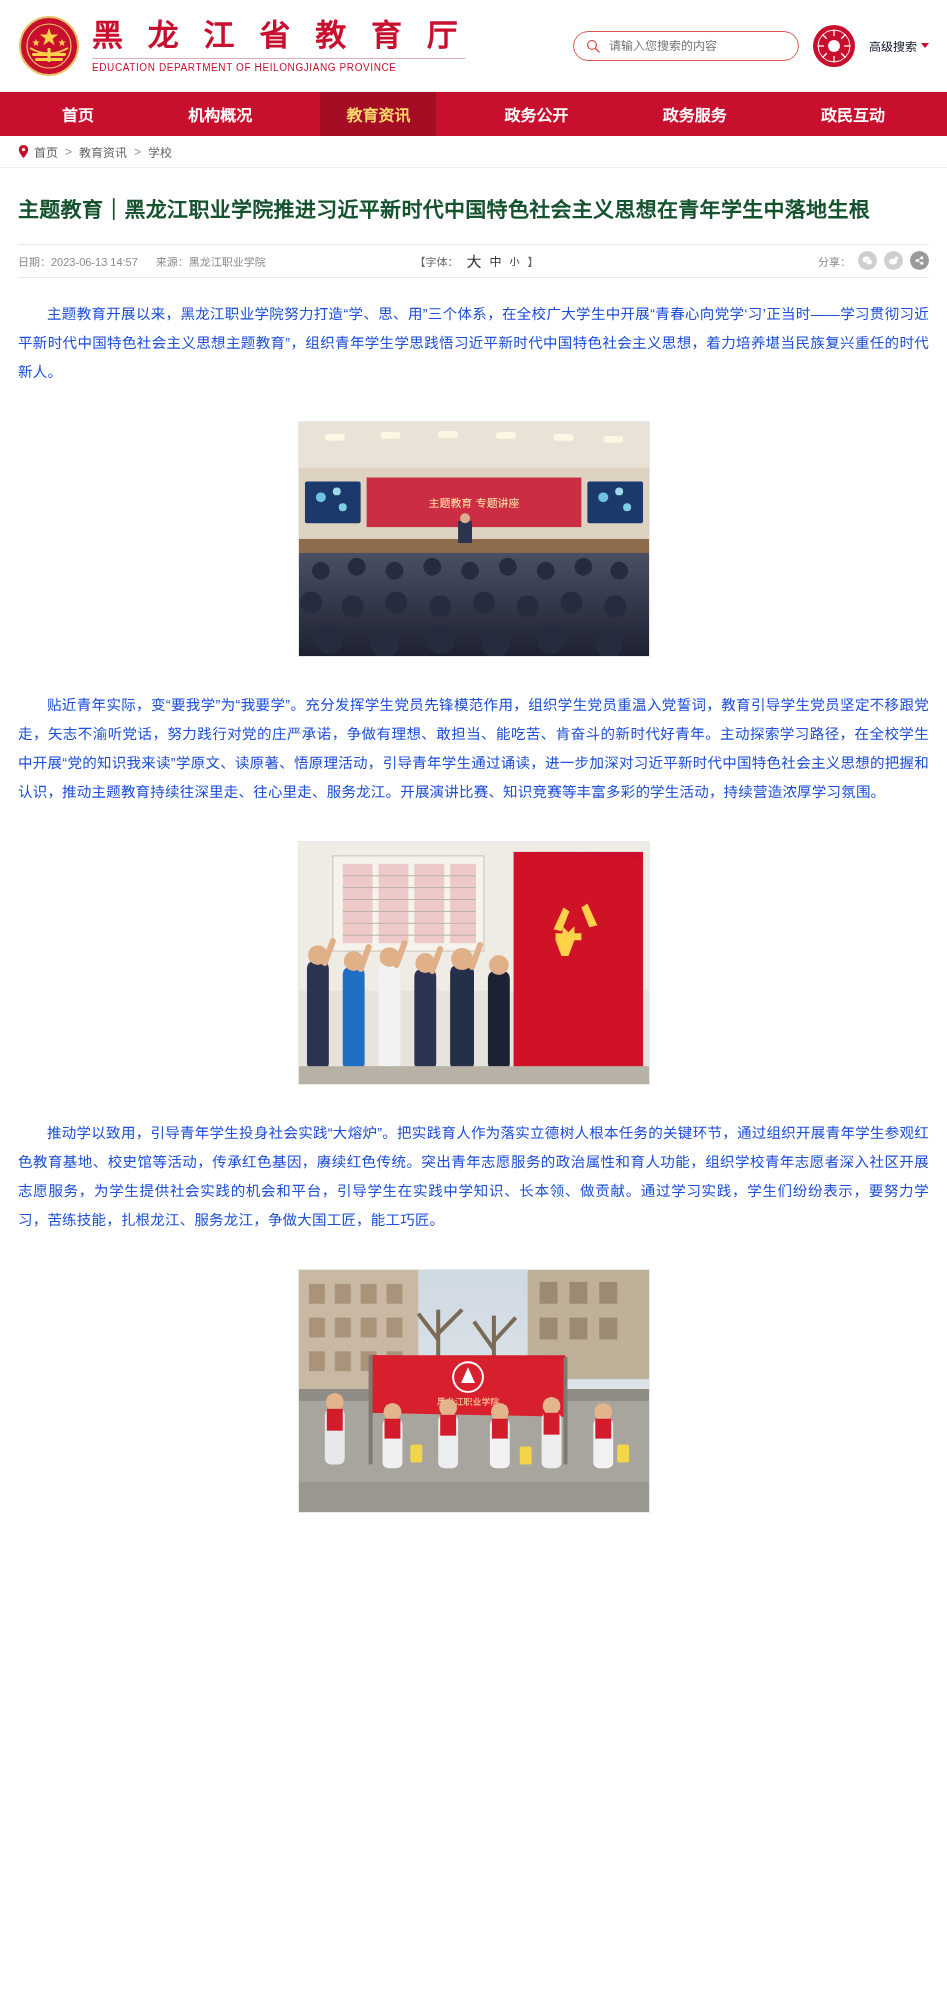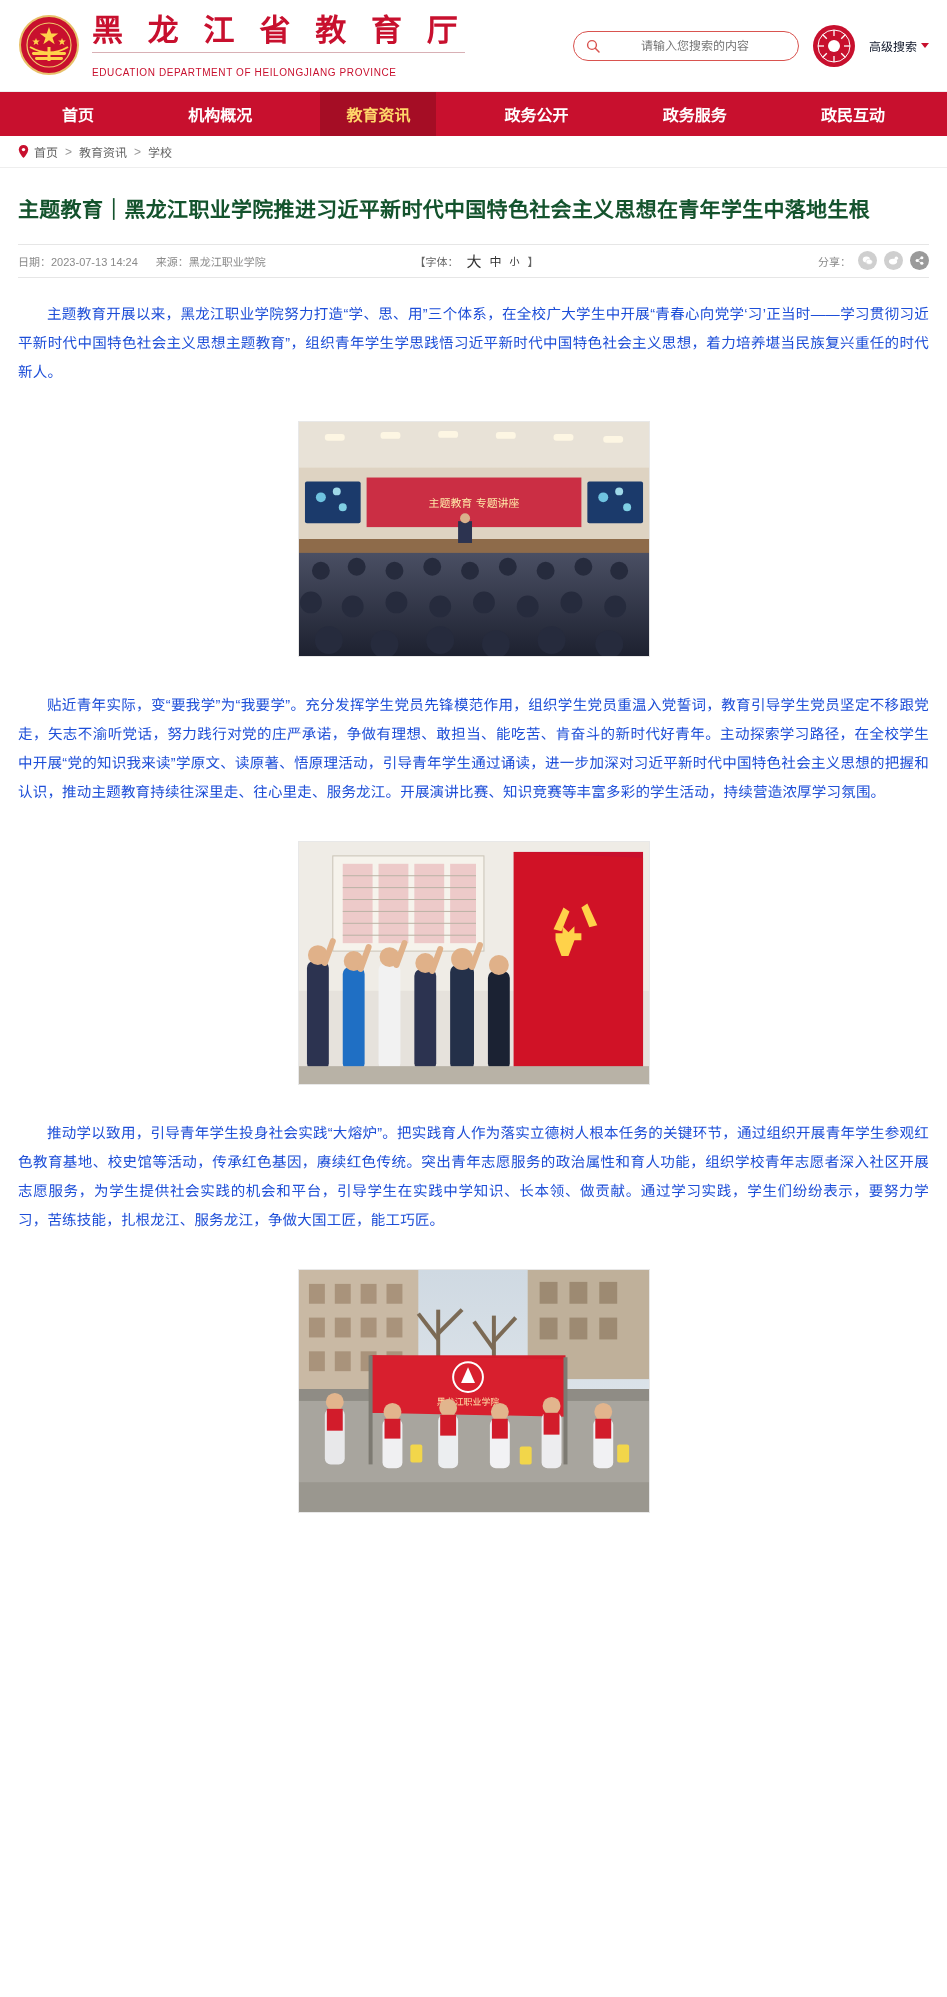--- a/index.html
+++ b/index.html
@@ -35,21 +35,21 @@
     color: #c8102e;
     letter-spacing: 7px;
     line-height: 1.15;
   }
   .title-en {
     font-size: 10px;
     color: #c8102e;
     letter-spacing: 0.6px;
     margin-top: 4px;
     border-top: 1px solid #d8b0b5;
-    padding-top: 14px;
+    padding-top: 3px;
     font-family: "Liberation Sans", sans-serif;
   }
 
   .header-right {
     margin-left: auto;
     display: flex;
     align-items: center;
     gap: 14px;
   }
   .search-box {
@@ -64,21 +64,20 @@
   .search-box .mag {
     width: 14px; height: 14px; flex: 0 0 auto; margin-right: 7px;
   }
   .search-input {
     border: none; outline: none;
     font-size: 12px;
     color: #4c1d95;
     width: 100%;
     background: transparent;
     font-family: "Liberation Sans", sans-serif;
-    margin-left: 32px;
   }
   .seal {
     width: 42px; height: 42px; border-radius: 50%;
     background: #c8102e;
     position: relative;
     flex: 0 0 auto;
   }
   .adv-search {
     font-size: 12px; color: #0f172a;
     display: flex; align-items: center; gap: 4px;
@@ -279,21 +278,21 @@
   <a class="crumb-link" href="#">教育资讯</a>
   <span class="crumb-sep">&gt;</span>
   <a class="crumb-link" href="#">学校</a>
 </div>
 
 <div class="article">
   <h1 class="art-title">主题教育｜黑龙江职业学院推进习近平新时代中国特色社会主义思想在青年学生中落地生根</h1>
 
   <div class="meta-bar">
     <div class="meta-left">
-      <span>日期：2023-07-13 14:24</span>
+      <span>日期：2023-06-13 14:57</span>
       <span>来源：黑龙江职业学院</span>
     </div>
     <div class="meta-center">
       <span>【字体：</span>
       <span class="fs-big">大</span>
       <span class="fs-mid">中</span>
       <span class="fs-small">小</span>
       <span>】</span>
     </div>
     <div class="meta-right">

